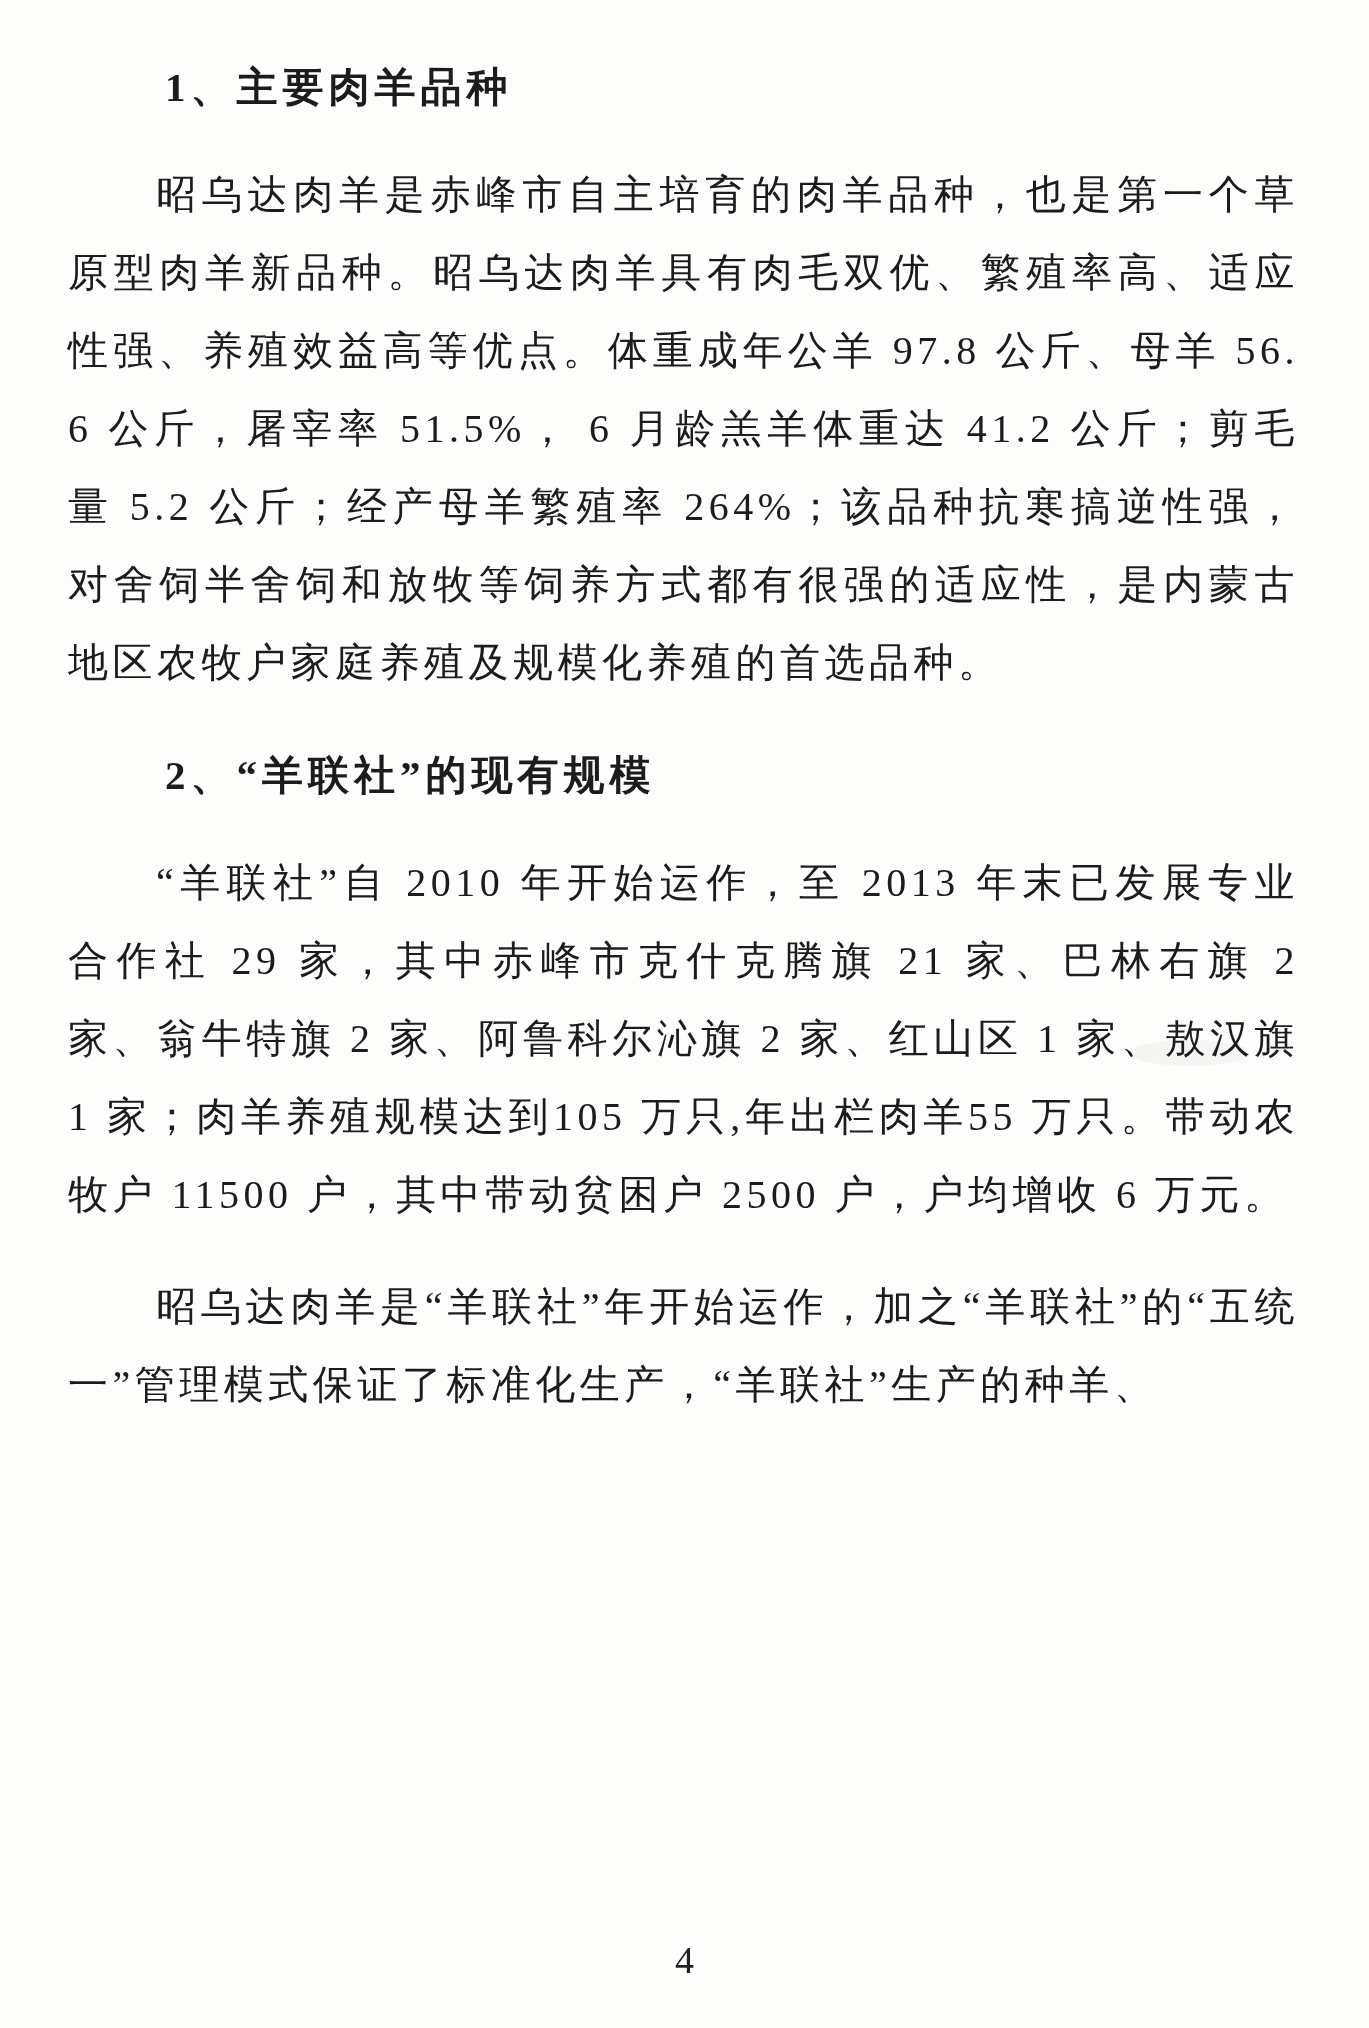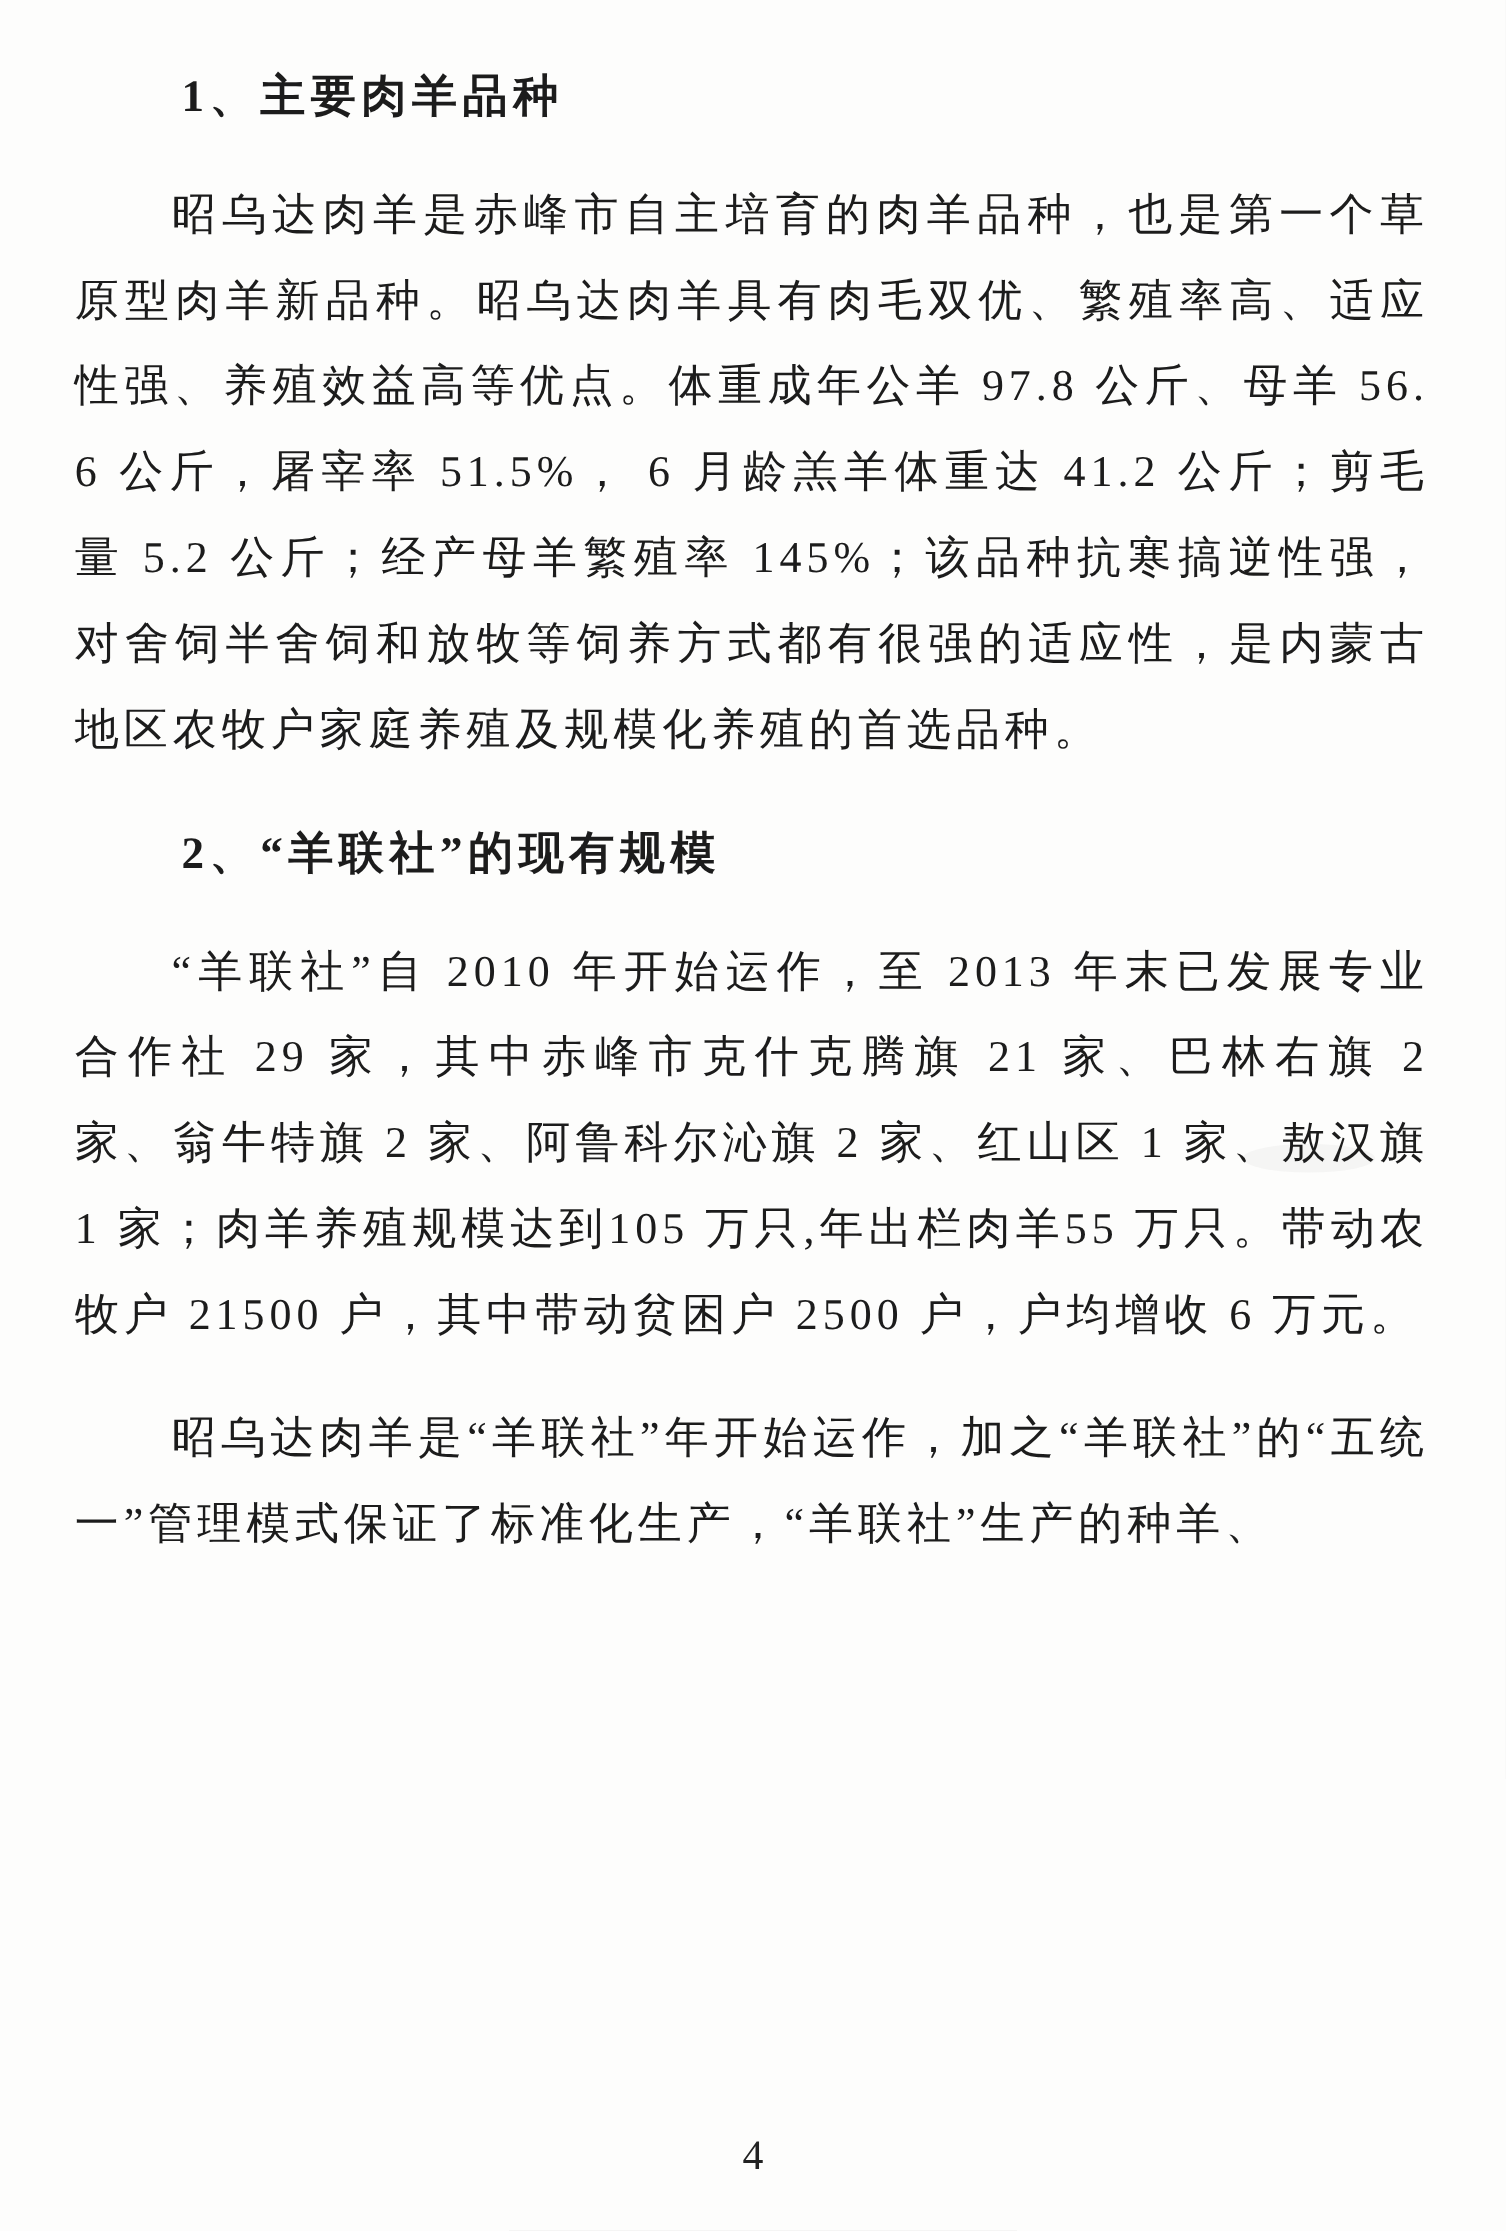--- a/index.html
+++ b/index.html
@@ -69,25 +69,25 @@
 <body>
 
 <div class="page">
   <div class="scan-smudge"></div>
 
   <div class="content">
 
     <div class="heading">1、主要肉羊品种</div>
 
 
-    <p class="para">昭乌达肉羊是赤峰市自主培育的肉羊品种，也是第一个草原型肉羊新品种。昭乌达肉羊具有肉毛双优、繁殖率高、适应性强、养殖效益高等优点。体重成年公羊 97.8 公斤、母羊 56.6 公斤，屠宰率 51.5%， 6 月龄羔羊体重达 41.2 公斤；剪毛量 5.2 公斤；经产母羊繁殖率 145%；该品种抗寒搞逆性强，对舍饲半舍饲和放牧等饲养方式都有很强的适应性，是内蒙古地区农牧户家庭养殖及规模化养殖的首选品种。</p>
+    <p class="para">昭乌达肉羊是赤峰市自主培育的肉羊品种，也是第一个草原型肉羊新品种。昭乌达肉羊具有肉毛双优、繁殖率高、适应性强、养殖效益高等优点。体重成年公羊 97.8 公斤、母羊 56.6 公斤，屠宰率 51.5%， 6 月龄羔羊体重达 41.2 公斤；剪毛量 5.2 公斤；经产母羊繁殖率 264%；该品种抗寒搞逆性强，对舍饲半舍饲和放牧等饲养方式都有很强的适应性，是内蒙古地区农牧户家庭养殖及规模化养殖的首选品种。</p>
 
     <div class="heading">2、“羊联社”的现有规模</div>
 
-    <p class="para">“羊联社”自 2010 年开始运作，至 2013 年末已发展专业合作社 29 家，其中赤峰市克什克腾旗 21 家、巴林右旗 2 家、翁牛特旗 2 家、阿鲁科尔沁旗 2 家、红山区 1 家、敖汉旗 1 家；肉羊养殖规模达到105 万只,年出栏肉羊55 万只。带动农牧户 21500 户，其中带动贫困户 2500 户，户均增收 6 万元。</p>
+    <p class="para">“羊联社”自 2010 年开始运作，至 2013 年末已发展专业合作社 29 家，其中赤峰市克什克腾旗 21 家、巴林右旗 2 家、翁牛特旗 2 家、阿鲁科尔沁旗 2 家、红山区 1 家、敖汉旗 1 家；肉羊养殖规模达到105 万只,年出栏肉羊55 万只。带动农牧户 11500 户，其中带动贫困户 2500 户，户均增收 6 万元。</p>
 
 
     <p class="para">昭乌达肉羊是“羊联社”年开始运作，加之“羊联社”的“五统一”管理模式保证了标准化生产，“羊联社”生产的种羊、</p>
 
   </div>
 
   <div class="page-number">4</div>
 </div>
 
 </body></html>

